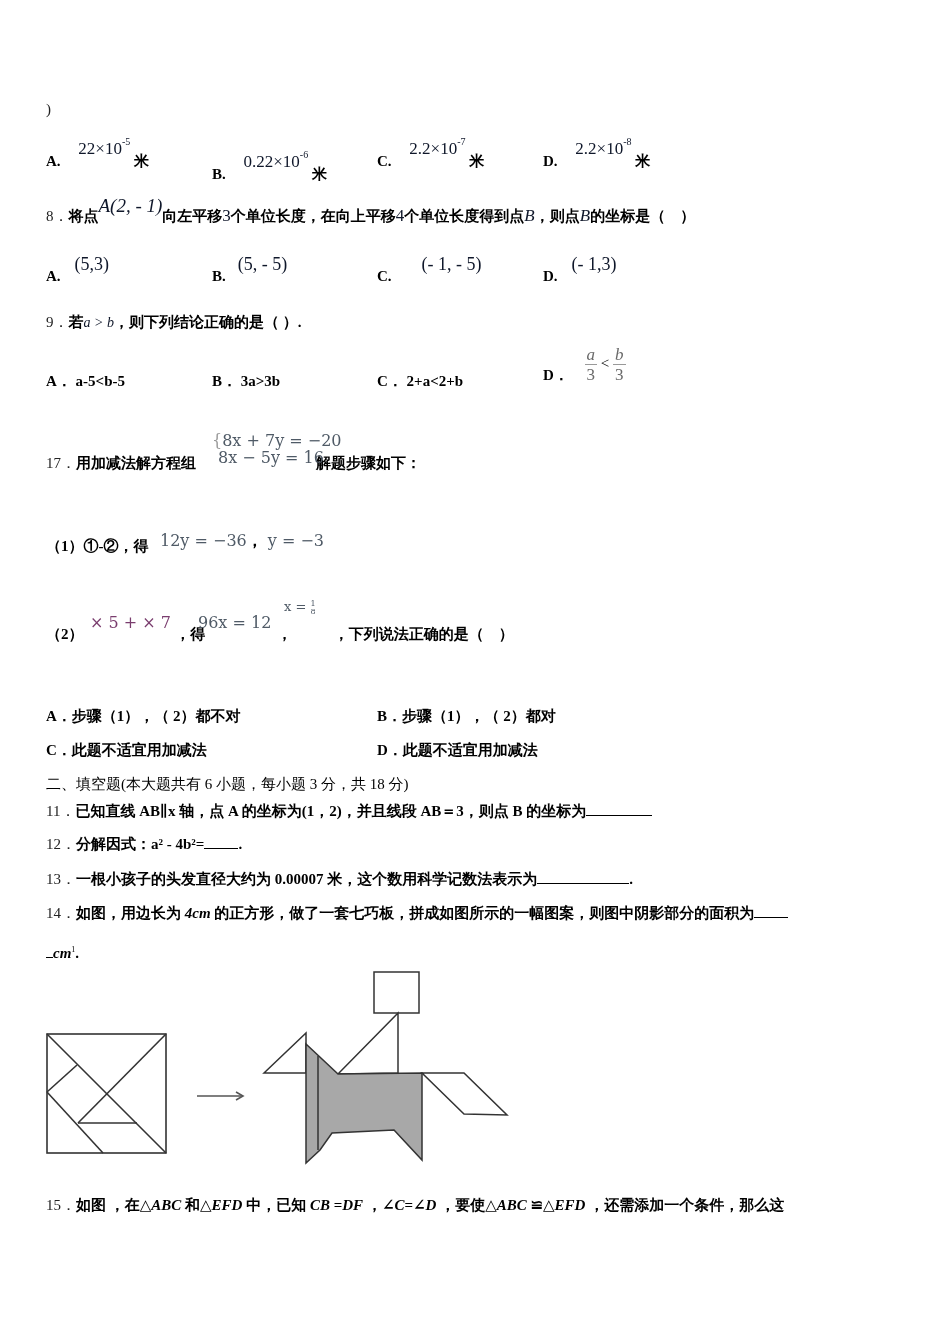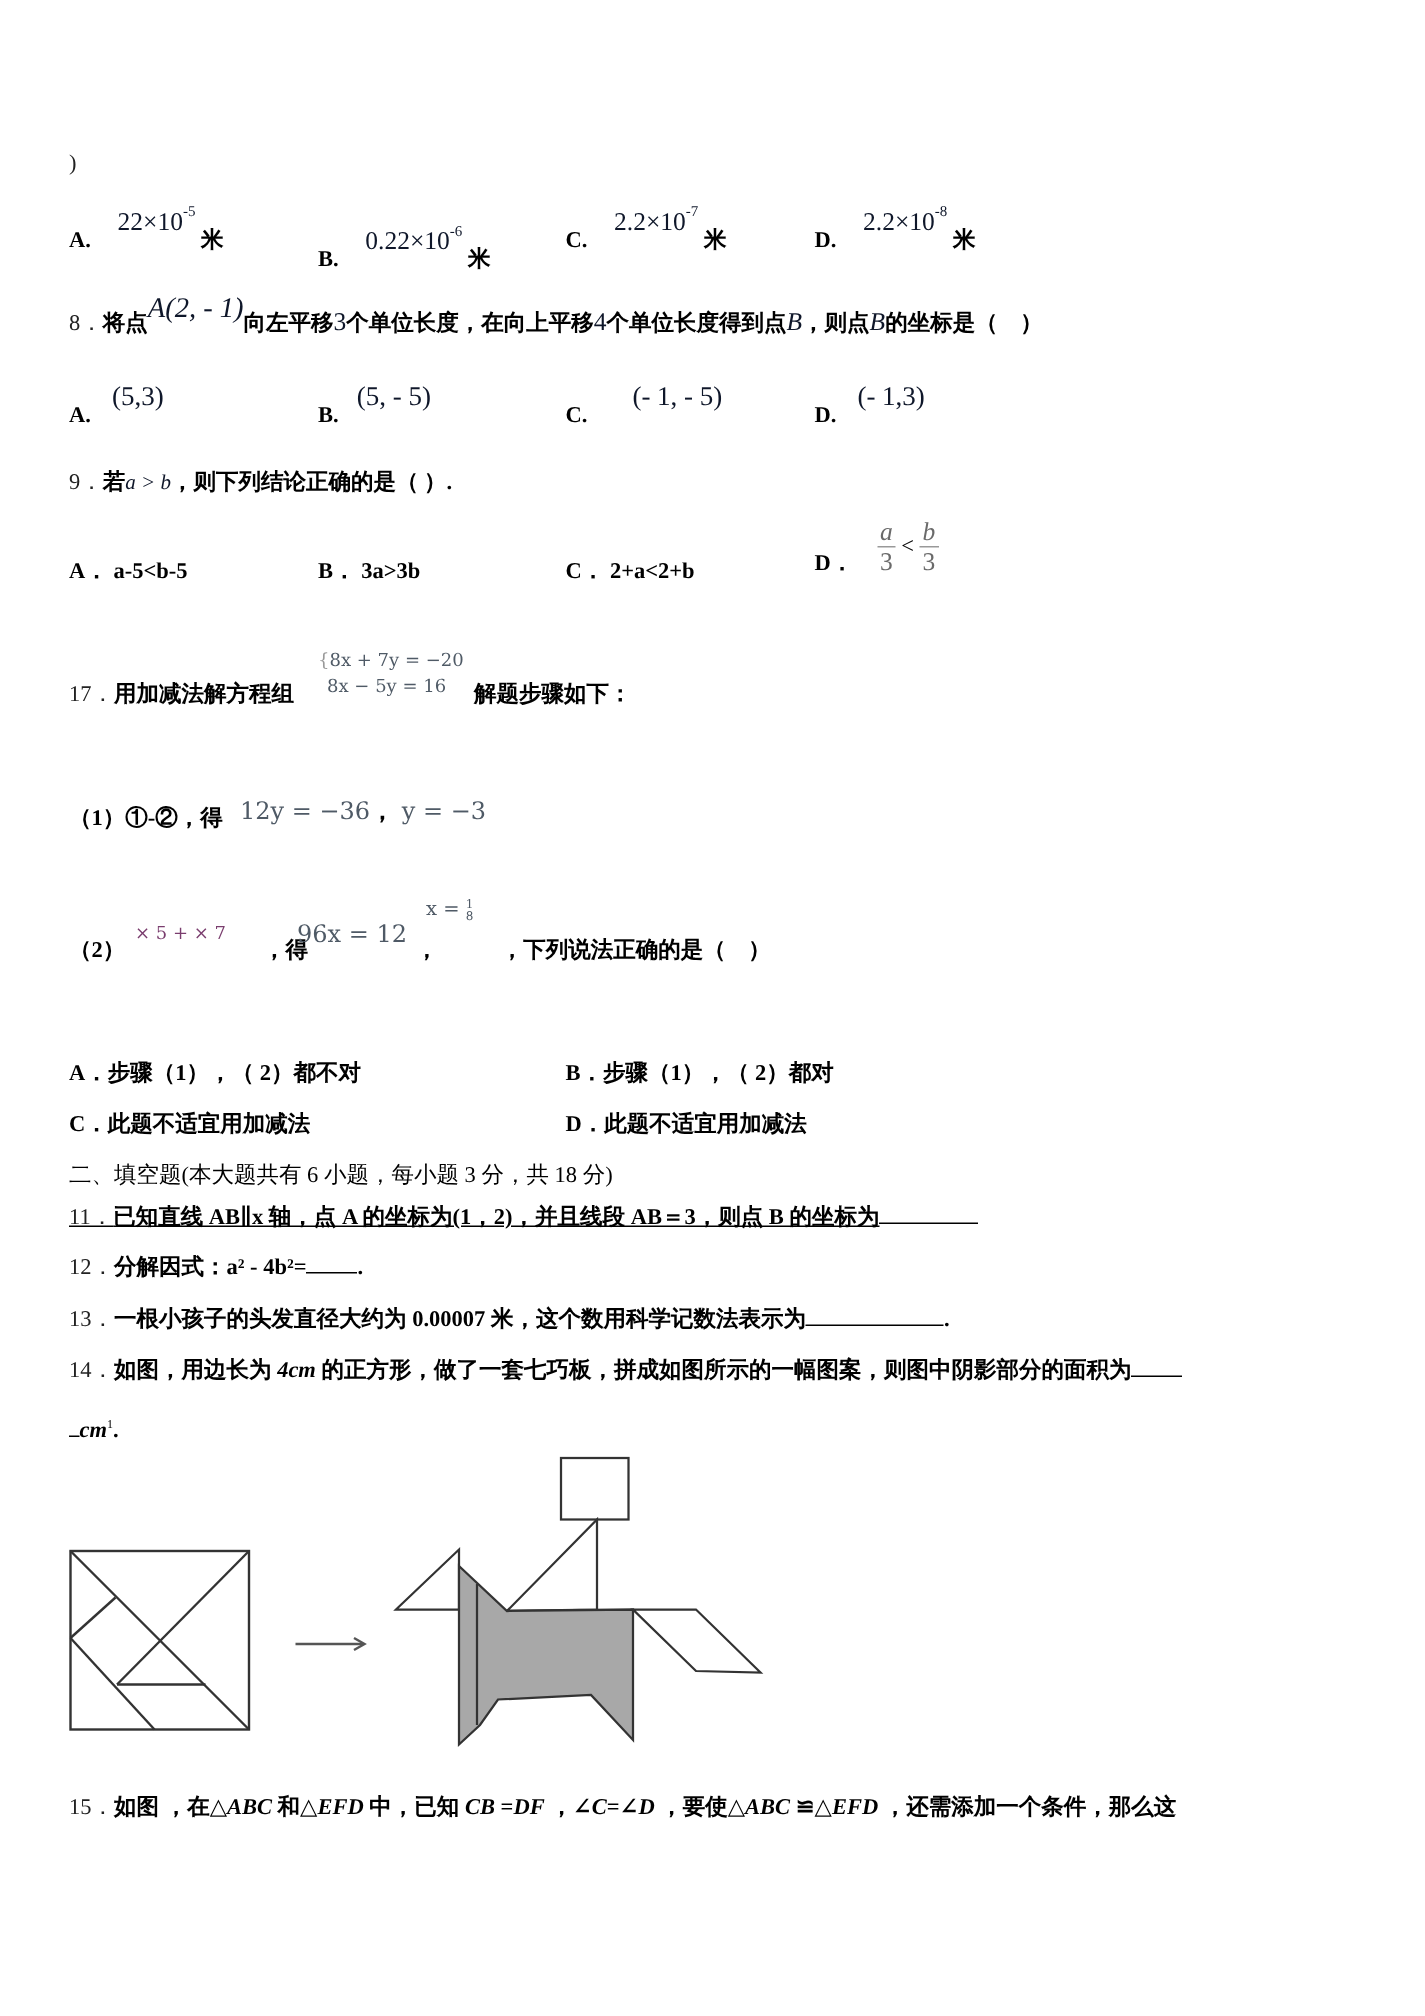--- a/index.html
+++ b/index.html
@@ -4,21 +4,21 @@
 <style>
   html, body { margin: 0; padding: 0; background: #ffffff; }
   #page { position: relative; width: 950px; height: 1344px; background: #ffffff; overflow: hidden;
           font-family: "Liberation Serif", "DejaVu Serif", serif; color: #000; }
   .line { position: absolute; left: 46px; white-space: nowrap; font-size: 15px; font-weight: bold; line-height: 18px; }
   .num { font-weight: normal; color: #222; }
   .opt { position: absolute; white-space: nowrap; font-size: 15px; font-weight: bold; line-height: 18px; }
   .math { font-family: "Liberation Serif", "DejaVu Serif", serif; font-weight: normal; color: #0f172a; font-size: 17px; position: relative; }
   .math sup { font-size: 10px; position: relative; top: -2px; }
   .math i { font-style: italic; text-align: center; }
-  .m10 { font-family: "DejaVu Serif", serif; font-weight: normal; color: #4f5a66; font-size: 12px; position: absolute; white-space: nowrap; line-height: 17px; }
+  .m10 { font-family: "DejaVu Serif", serif; font-weight: normal; color: #4f5a66; font-size: 16px; position: absolute; white-space: nowrap; line-height: 17px; }
   .op { color: #7a3d6e; }
   .frac { display: inline-flex; flex-direction: column; align-items: center; vertical-align: middle; font-weight: normal; color: #6a6a6a; }
   .frac .n { font-style: italic; font-size: 17px; line-height: 18px; border-bottom: 1px solid #999; padding: 0 2px; }
   .frac .d { font-size: 17px; line-height: 19px; }
   .blank { display: inline-block; border-bottom: 1px solid #000; height: 14px; vertical-align: baseline; }
   .it { font-style: italic; }
   svg { position: absolute; left: 0; top: 960px; }
 </style>
 </head>
 <body>
@@ -114,21 +114,21 @@
       </span>
   </div>
 
   <div class="opt" style="left:46px; top:707px;"><span>A．</span><span>步骤（1），（ 2）都不对</span></div>
   <div class="opt" style="left:377px; top:707px;"><span>B．</span><span>步骤（1），（ 2）都对</span></div>
   <div class="opt" style="left:46px; top:741px;"><span>C．</span><span>此题不适宜用加减法</span></div>
   <div class="opt" style="left:377px; top:741px;"><span>D．</span><span>此题不适宜用加减法</span></div>
 
   <div class="line" style="top:775px; font-weight:normal;">二、填空题(本大题共有 6 小题，每小题 3 分，共 18 分)</div>
 
-  <div class="line" style="top:801px;text-decoration:underline;">
+  <div class="line" style="top:801px;">
     <span class="num">11．</span><span>已知直线 AB∥x 轴，点 A 的坐标为(1，2)，并且线段 AB＝3，则点 B 的坐标为</span><span class="blank" style="width:66px;"></span>
   </div>
   <div class="line" style="top:834px;">
     <span class="num">12．</span><span>分解因式：a² - 4b²=</span><span class="blank" style="width:34px;"></span><span>.</span>
   </div>
   <div class="line" style="top:869px;">
     <span class="num">13．</span><span>一根小孩子的头发直径大约为 0.00007 米，这个数用科学记数法表示为</span><span class="blank" style="width:92px;"></span><span>.</span>
   </div>
   <div class="line" style="top:903px;">
     <span class="num">14．</span><span>如图，用边长为 </span><span class="it">4cm</span><span> 的正方形，做了一套七巧板，拼成如图所示的一幅图案，则图中阴影部分的面积为</span><span class="blank" style="width:34px;"></span>

